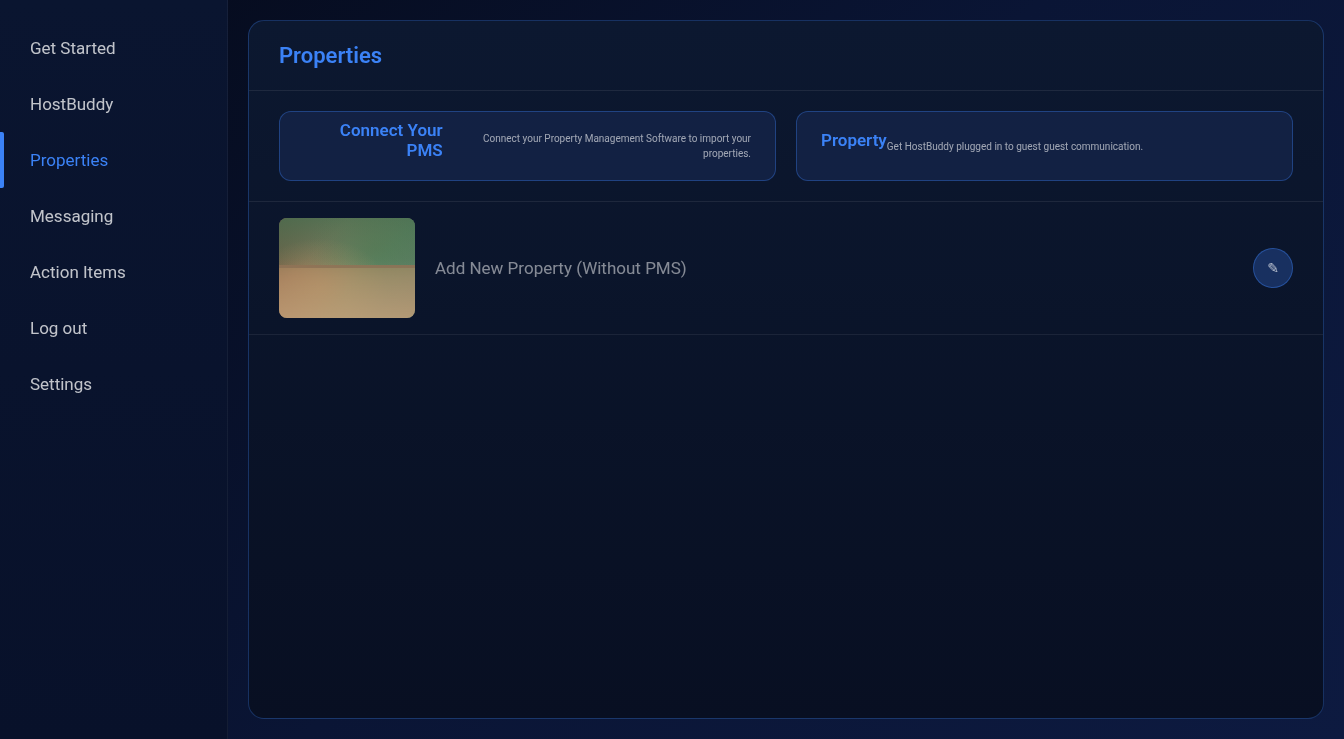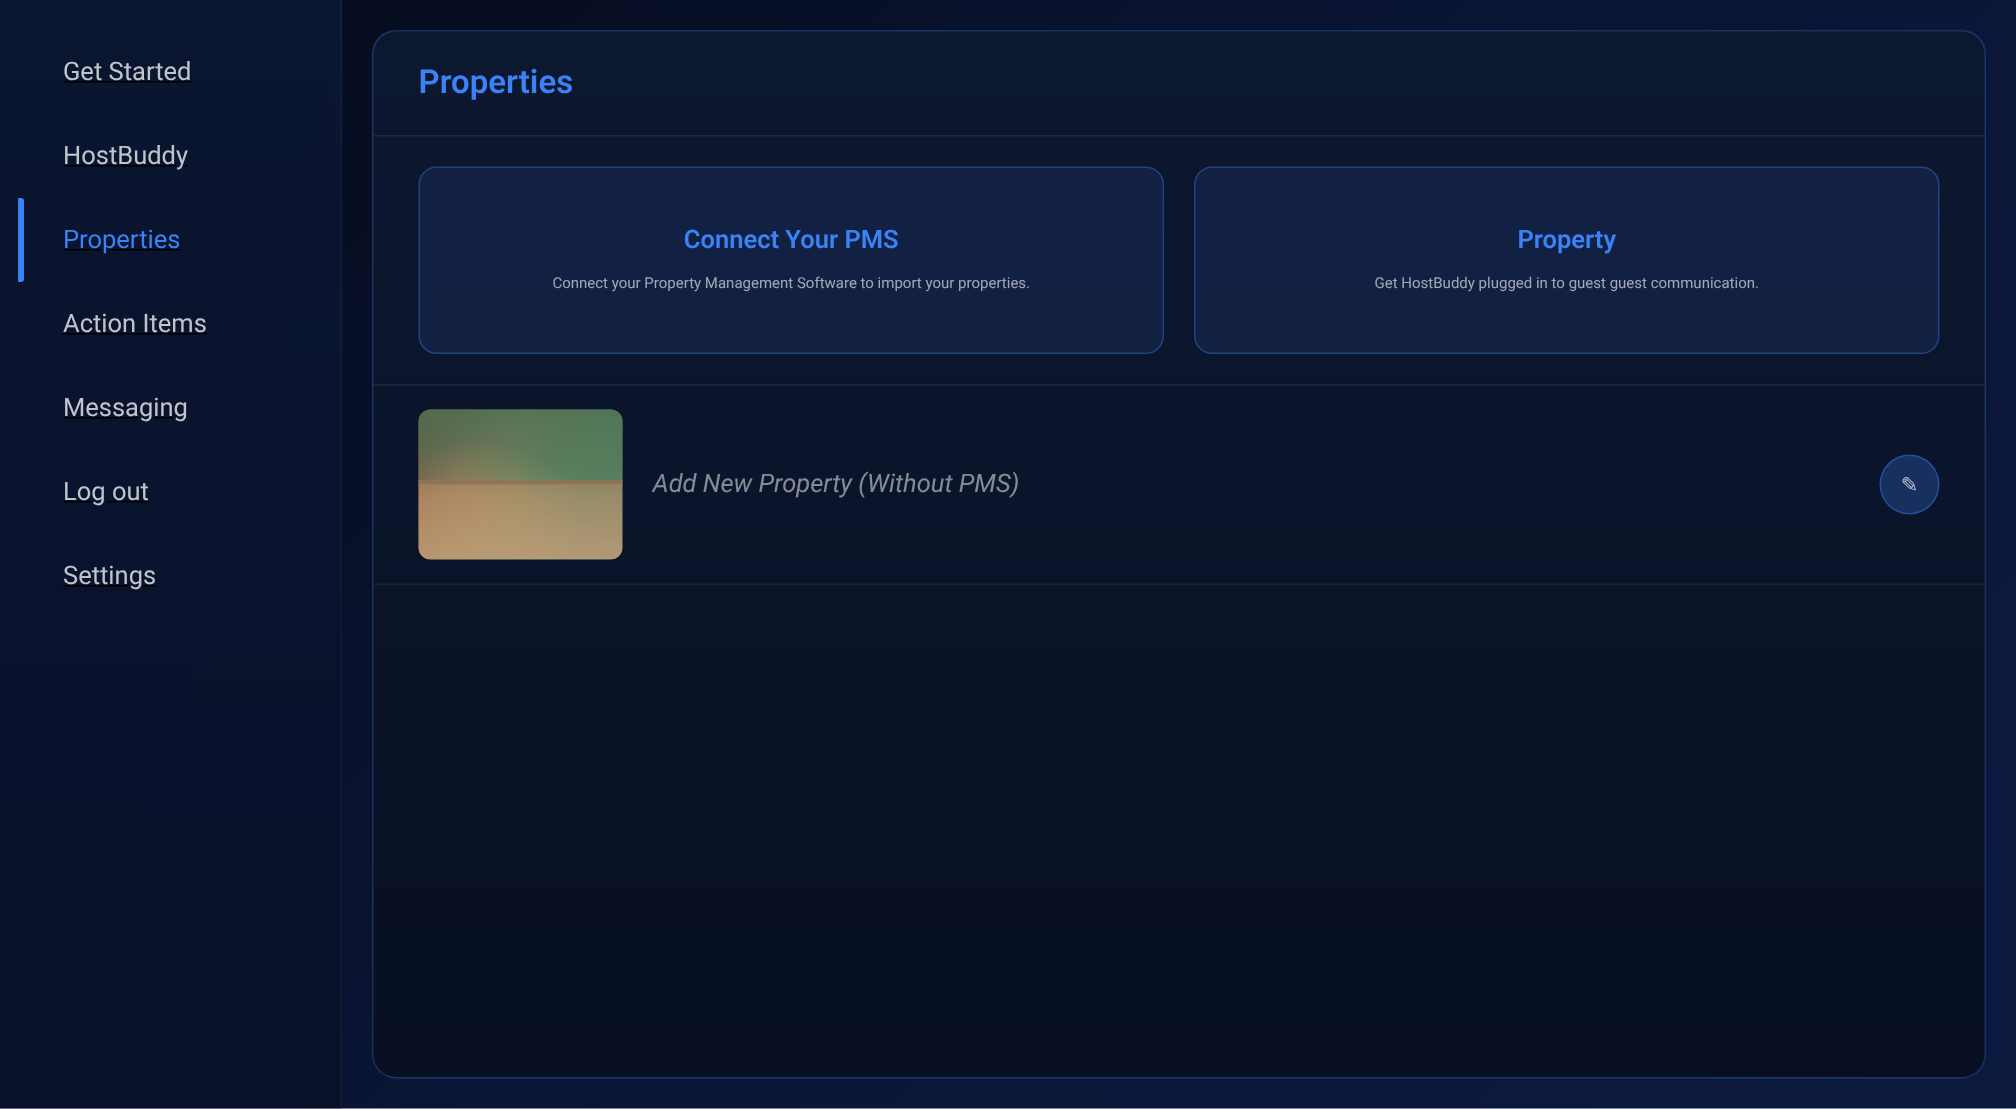--- a/index.html
+++ b/index.html
@@ -18,23 +18,22 @@
     }
 
     
     .sidebar {
       width: 228px;
       min-width: 228px;
       background: linear-gradient(180deg, #0a1530 0%, #08112a 100%);
       border-right: 1px solid rgba(255,255,255,0.05);
       display: flex;
       flex-direction: column;
-      padding: 20px 12px;
+      padding: 20px 0;
       gap: 0;
-      text-decoration: underline;
     }
 
     .sidebar-item {
       padding: 18px 30px;
       color: rgba(255,255,255,0.75);
       font-size: 17px;
       font-weight: 400;
       cursor: pointer;
       position: relative;
       transition: color 0.2s;
@@ -90,23 +89,23 @@
       display: flex;
       gap: 20px;
       border-bottom: 1px solid rgba(255,255,255,0.08);
     }
 
     .card {
       flex: 1;
       background: rgba(30, 50, 100, 0.4);
       border: 1px solid rgba(59, 130, 246, 0.35);
       border-radius: 12px;
-      padding: 38px 24px;
-      display: flex;
-      flex-direction: column;
+      padding: 8px 24px;
+      display: flex;
+      flex-direction: row;
       align-items: center;
       text-align: right;
       cursor: pointer;
       transition: background 0.2s;
     }
 
     .card-title {
       color: #3b82f6;
       font-size: 17px;
       font-weight: 600;
@@ -169,21 +168,20 @@
       inset: 0;
       background:
         radial-gradient(ellipse at 30% 70%, rgba(200,160,100,0.4) 0%, transparent 50%),
         radial-gradient(ellipse at 70% 30%, rgba(80,120,80,0.5) 0%, transparent 50%);
     }
 
     .property-name {
       flex: 1;
       color: rgba(255,255,255,0.5);
       font-size: 17px;
-      font-style: italic;
     }
 
     .property-action-btn {
       width: 40px;
       height: 40px;
       border-radius: 50%;
       background: rgba(30, 60, 120, 0.7);
       border: 1px solid rgba(59, 130, 246, 0.4);
       display: flex;
       align-items: center;
@@ -206,22 +204,22 @@
       border-radius: 2px;
     }
   </style>
 </head>
 <body>
 
 <nav class="sidebar">
 <div class="sidebar-item">Get Started</div>
     <div class="sidebar-item">HostBuddy</div>
     <div class="sidebar-item active">Properties</div>
+    <div class="sidebar-item">Messaging</div>
     <div class="sidebar-item">Action Items</div>
-    <div class="sidebar-item">Messaging</div>
     <div class="sidebar-item">Log out</div>
     <div class="sidebar-item">Settings</div>
   </nav>
 
 <main class="main">
   <div class="content-panel">
     <div class="panel-header">
       <h1 class="panel-title">Properties</h1>
     </div>
 

